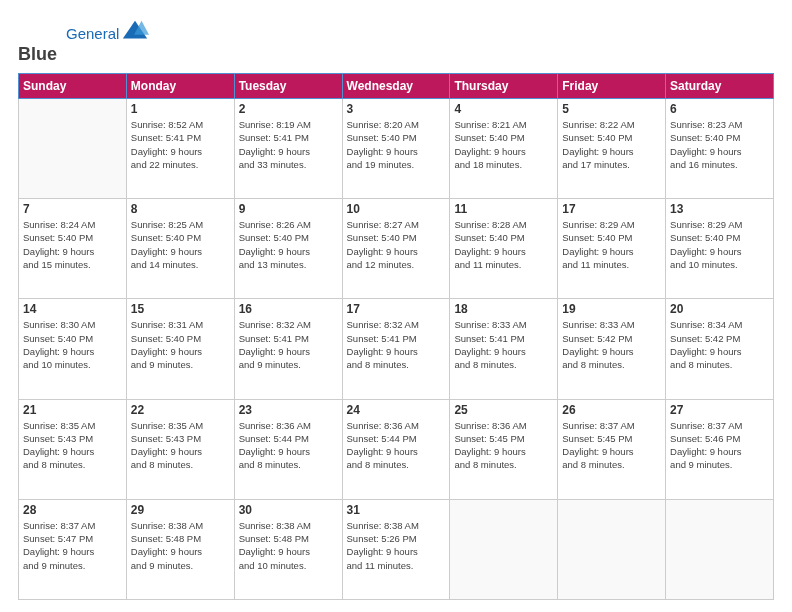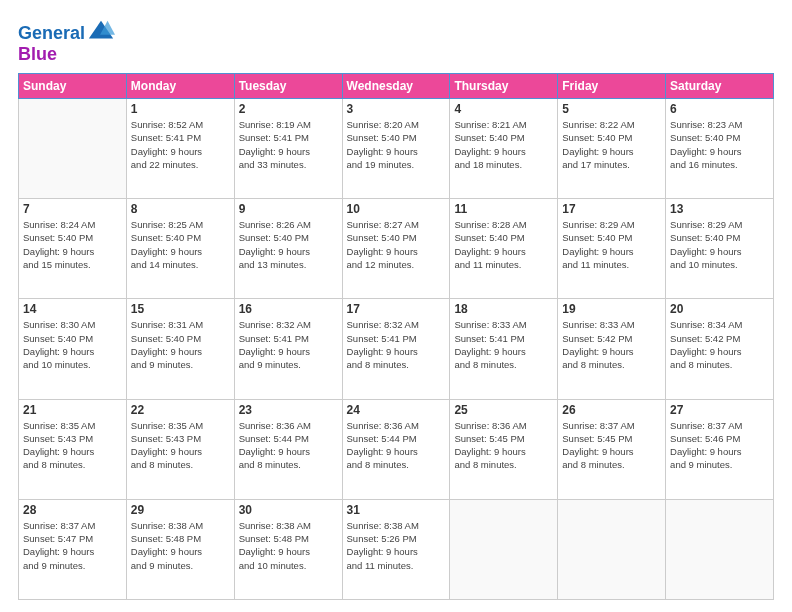--- a/index.html
+++ b/index.html
@@ -22,24 +22,25 @@
       align-items: flex-start;
       justify-content: space-between;
       margin-bottom: 8px;
     }
     .logo {
       display: flex;
       align-items: center;
       margin-top: 4px;
     }
     .logo-text {
-      font-size: 18px;
-      font-weight: bold;
+      font-size: 15px;
+      font-weight: normal;
       color: #333;
       line-height: 1.1;
+      margin-left: 48px;
     }
     .logo-text span {
       color: #1a6bb5;
     }
     .logo-icon {
       width: 28px;
       height: 28px;
       margin-left: 2px;
       margin-right: 0;
       position: relative;
@@ -59,21 +60,21 @@
       color: #555;
       margin-top: 2px;
     }
     .calendar {
       border: 1px solid #ccc;
       border-collapse: collapse;
       width: 100%;
       flex: 1;
     }
     .calendar th {
-      background: #ec4899;
+      background: #be185d;
       color: #fff;
       font-size: 12px;
       font-weight: bold;
       padding: 5px 4px;
       border: 1px solid #5090d3;
       text-align: left;
     }
     .calendar td {
       border: 1px solid #ccc;
       vertical-align: top;
@@ -115,21 +116,21 @@
       <div>
         <div style="display:flex;align-items:center;">
           <span class="logo-text">
             <span>General</span>
           </span>
           <svg class="logo-icon" viewBox="0 0 30 30">
             <polygon points="15,3 28,22 2,22" fill="#1a6bb5"></polygon>
             <polygon points="22,3 30,18 14,18" fill="#3a9ad9" opacity="0.7"></polygon>
           </svg>
         </div>
-        <div style="font-size:18px;font-weight:bold;color:#a21caf;margin-top:-4px;">Blue</div>
+        <div style="font-size:18px;font-weight:bold;color:#404040;margin-top:-4px;">Blue</div>
       </div>
     </div>
     <div class="title-area">
       <div class="month-title"></div>
       <div class="location"></div>
     </div>
   </div>
 
   <table class="calendar">
     <thead>

